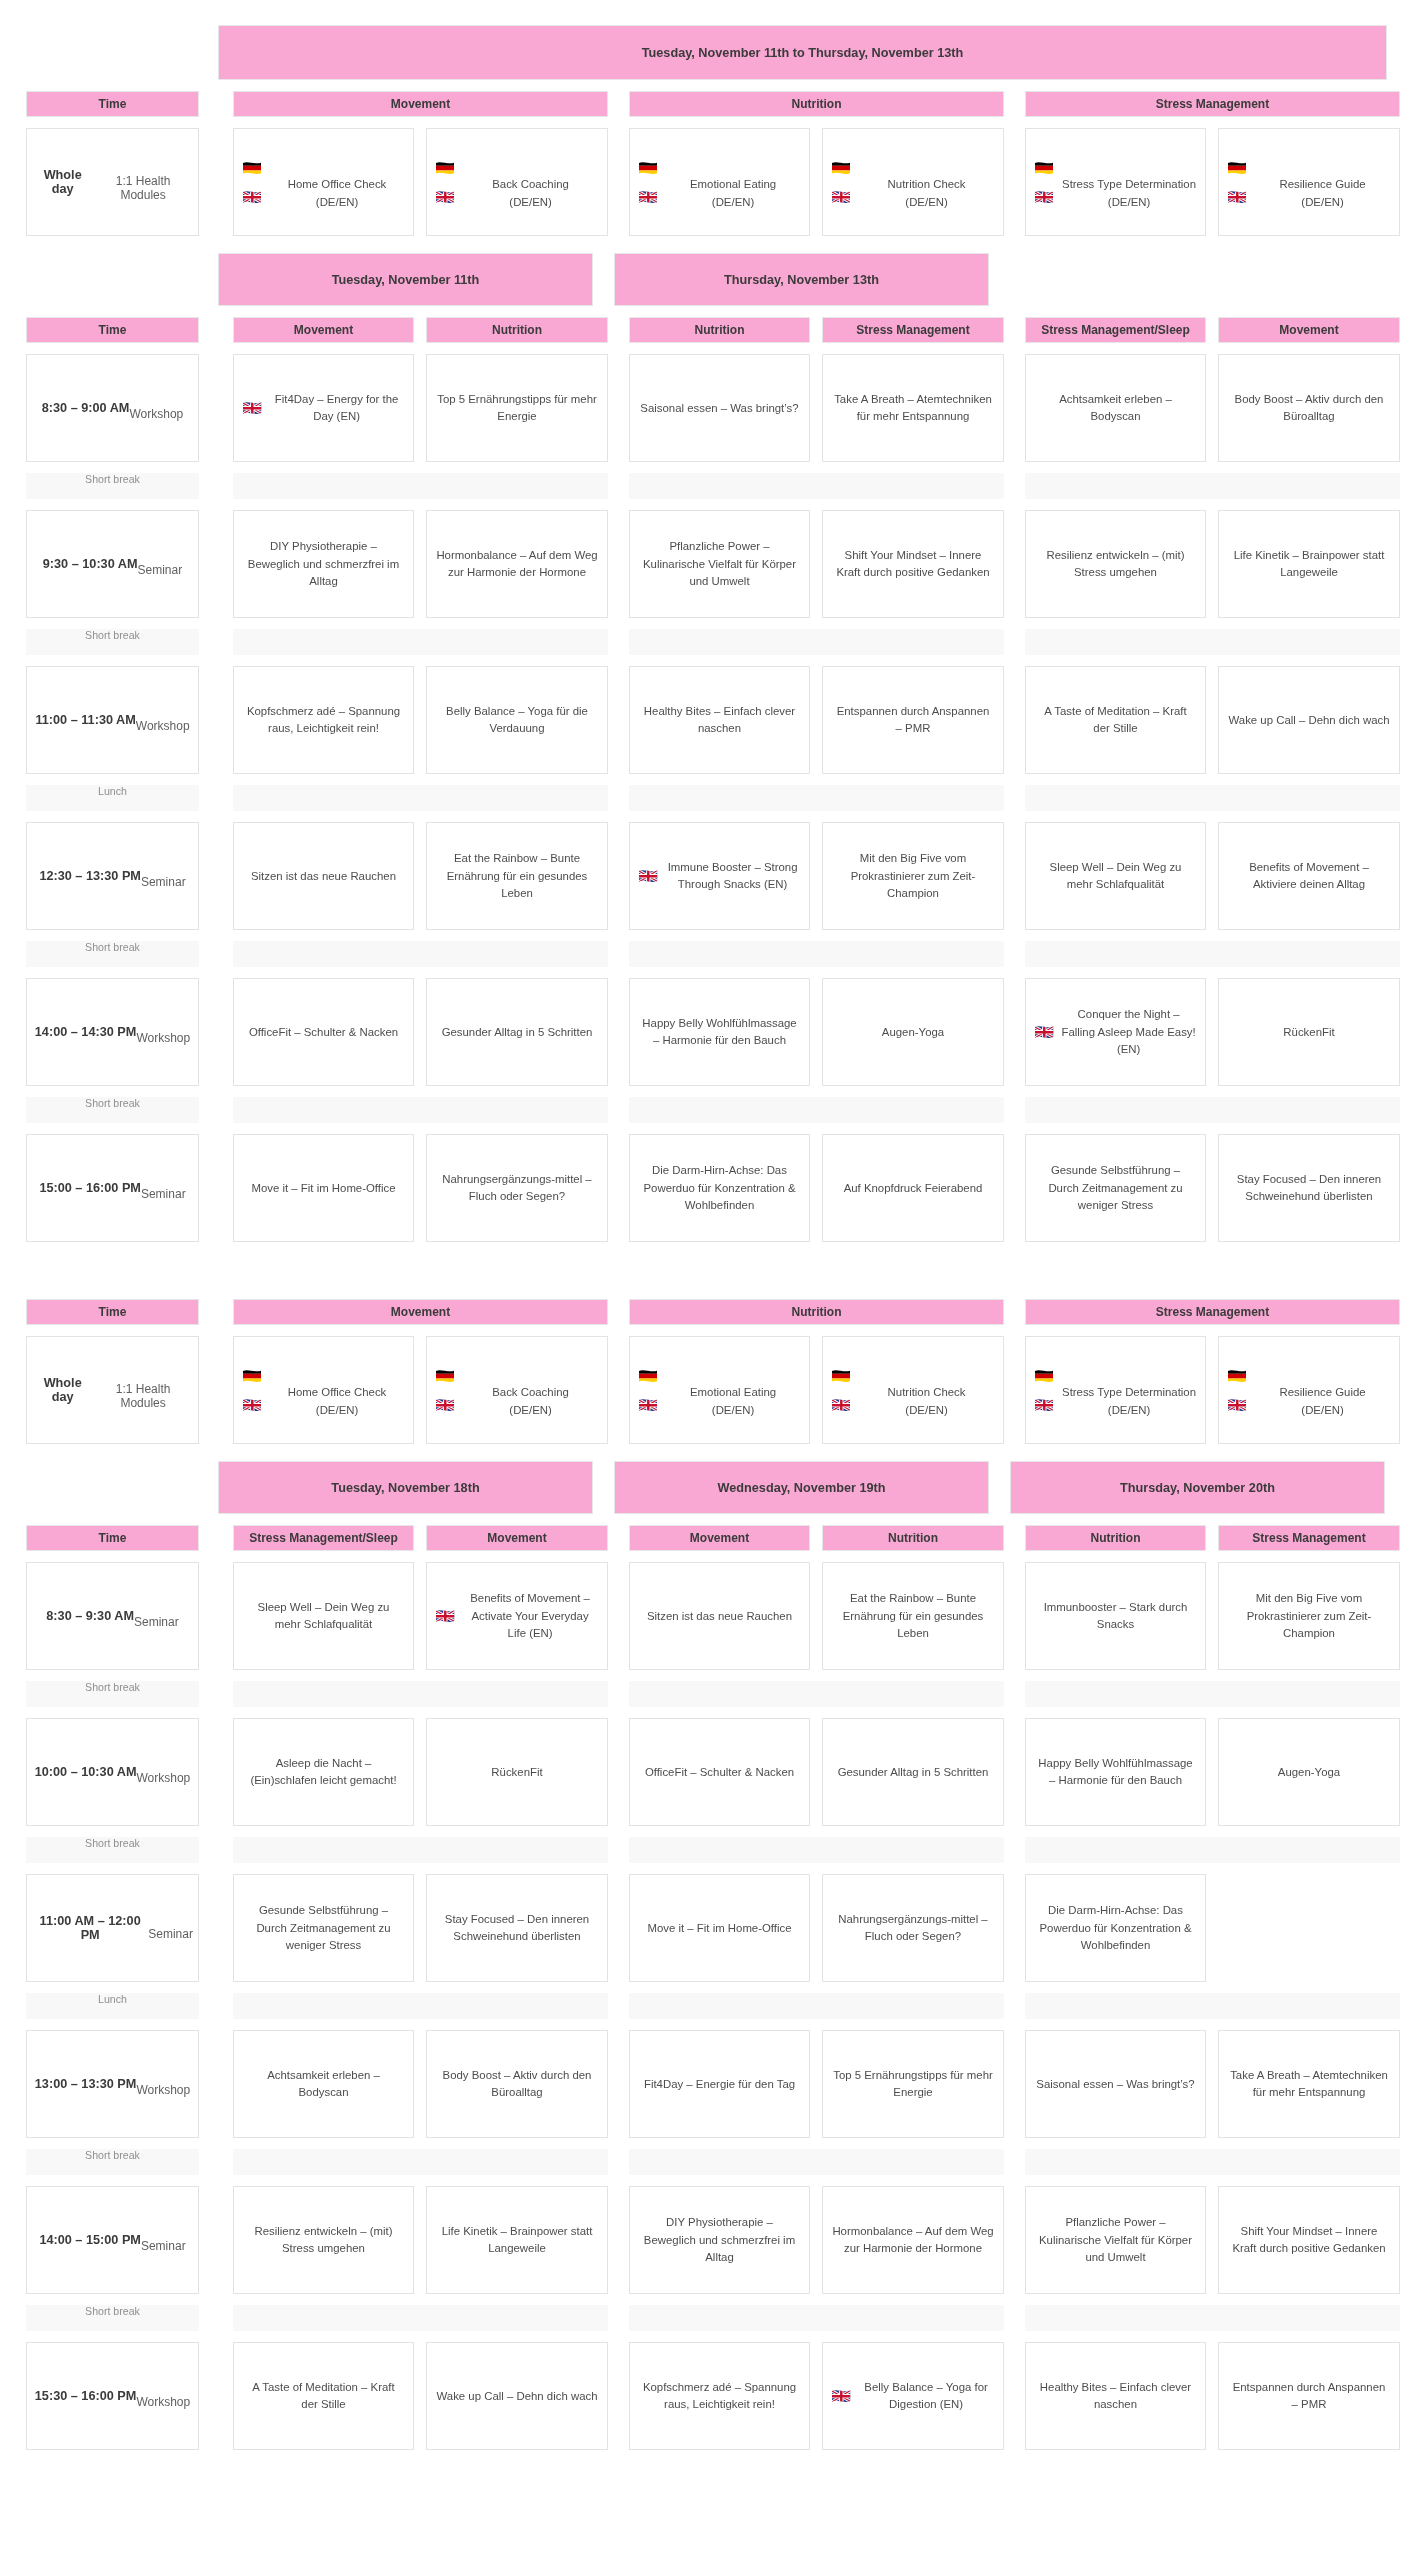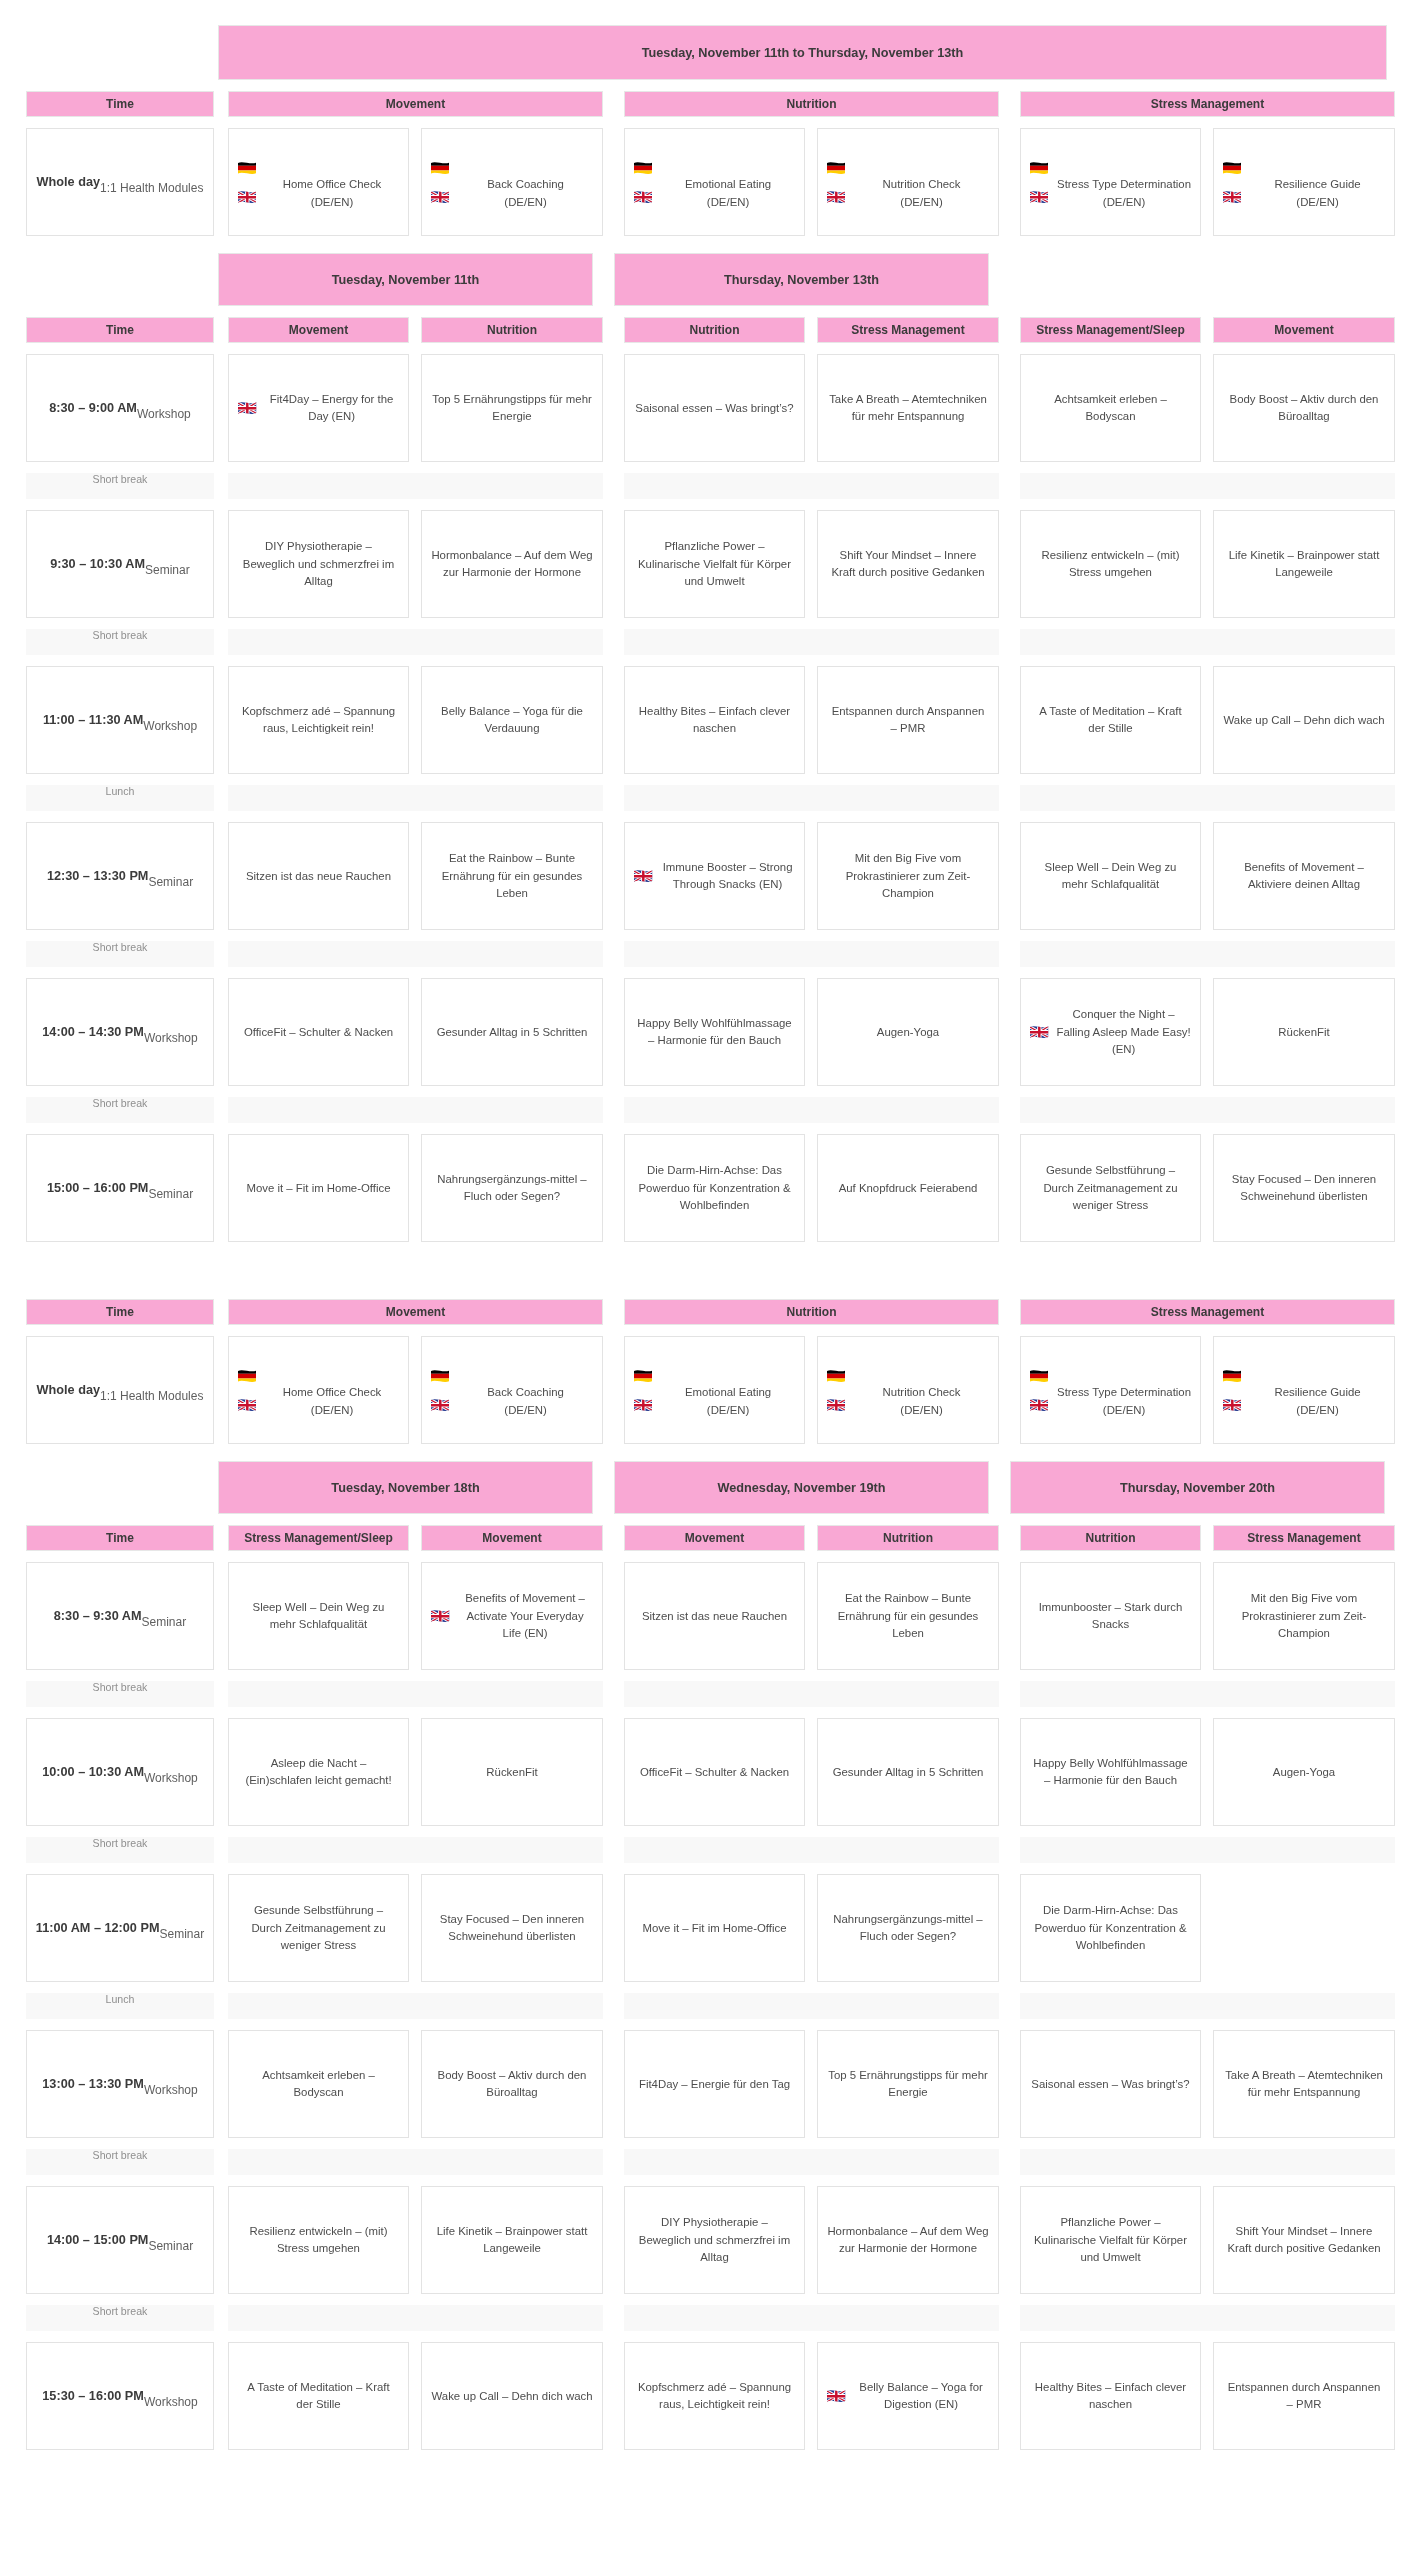--- a/index.html
+++ b/index.html
@@ -5,21 +5,21 @@
   * { box-sizing: border-box; margin: 0; padding: 0; }
   html, body { background: #ffffff; }
   body {
     width: 1415px;
     font-family: "Liberation Sans", sans-serif;
     color: #4d4d4d;
   }
   .page { padding: 25.4px 27px 28px 26px; width: 1415px; }
   .row { display: flex; margin-bottom: 11px; }
   .spacer { width: 192px; flex: none; }
-  .c-time { width: 188px; margin-right: 14px; flex: none; }
+  .c-time { width: 173px; margin-right: 34px; flex: none; }
   .c-a { width: 181px; margin-right: 12px; flex: none; }
   .c-b { width: 182px; margin-right: 21px; flex: none; }
   .c-grp { width: 375px; margin-right: 21px; flex: none; }
   .c-range { width: 1169px; flex: none; }
   .mr0 { margin-right: 0 !important; }
 
   .hdr {
     background: #f9a8d4;
     border: 0.8px solid #e7e7e7;
     display: flex; align-items: center; justify-content: center;

